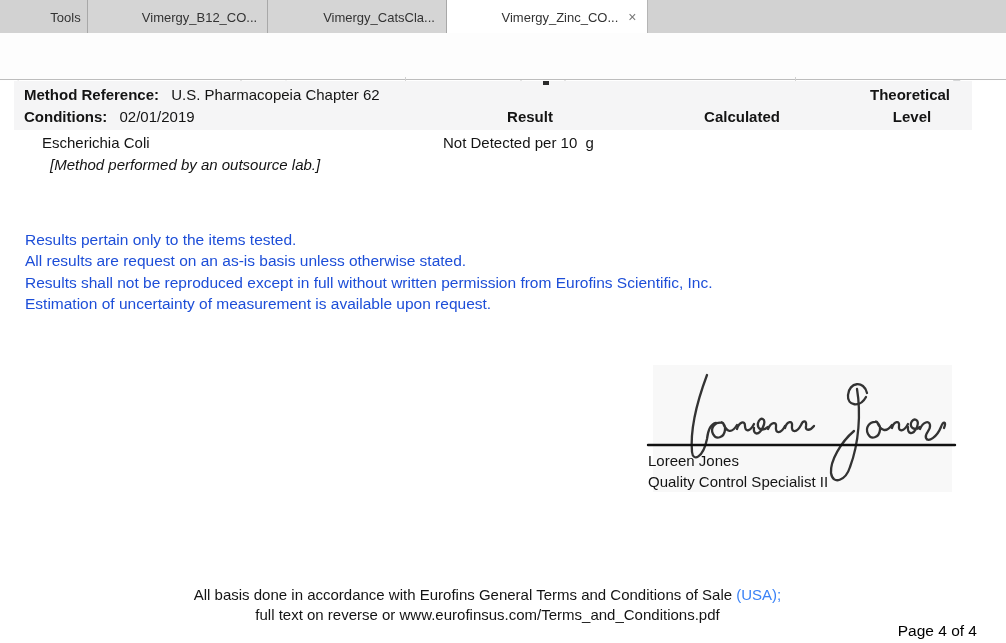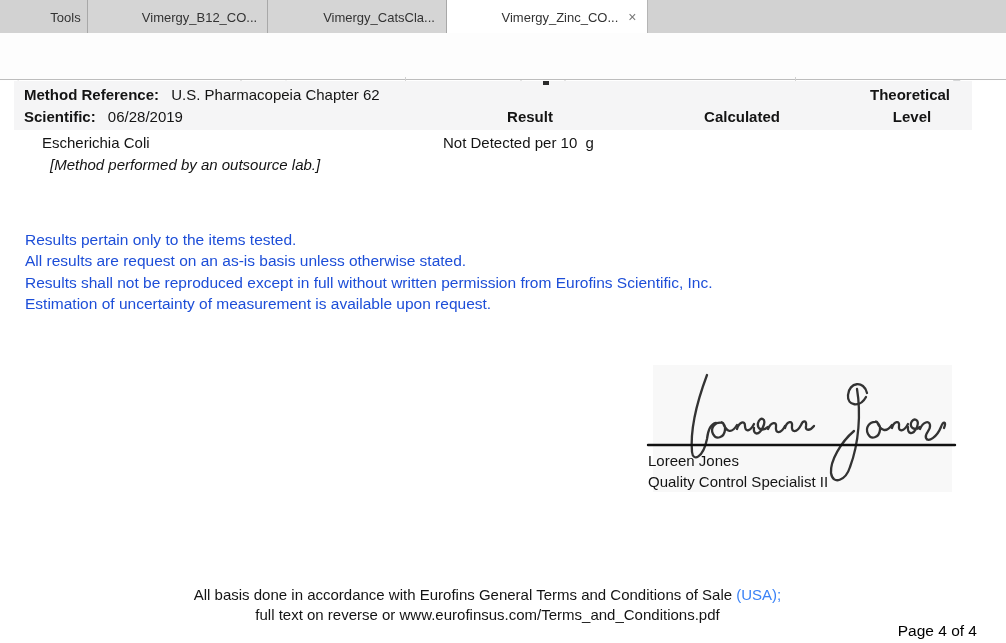--- a/index.html
+++ b/index.html
@@ -227,22 +227,22 @@
 <div class="docarea">
 
   <div class="hdrband"></div>
   <div class="artifact"></div>
 
   <div class="t" style="left:24px; top:5px;">
     <span class="b">Method Reference:</span>
     <span style="margin-left:8px">U.S. Pharmacopeia Chapter 62</span>
   </div>
   <div class="t" style="left:24px; top:27px;">
-    <span class="b">Scientific:</span>
-    <span style="margin-left:8px">06/28/2019</span>
+    <span class="b">Conditions:</span>
+    <span style="margin-left:8px">02/01/2019</span>
   </div>
 
   <div class="t b ctr" style="left:480px; top:27px; width:100px;">Result</div>
   <div class="t b ctr" style="left:692px; top:27px; width:100px;">Calculated</div>
   <div class="t b ctr" style="left:855px; top:5px;  width:110px;">Theoretical</div>
   <div class="t b ctr" style="left:857px; top:27px; width:110px;">Level</div>
 
   <div class="t" style="left:42px; top:53px;">Escherichia Coli</div>
   <div class="t" style="left:443px; top:53px;">Not Detected per 10&nbsp; g</div>
   <div class="t i" style="left:50px; top:75px;">[Method performed by an outsource lab.]</div>

